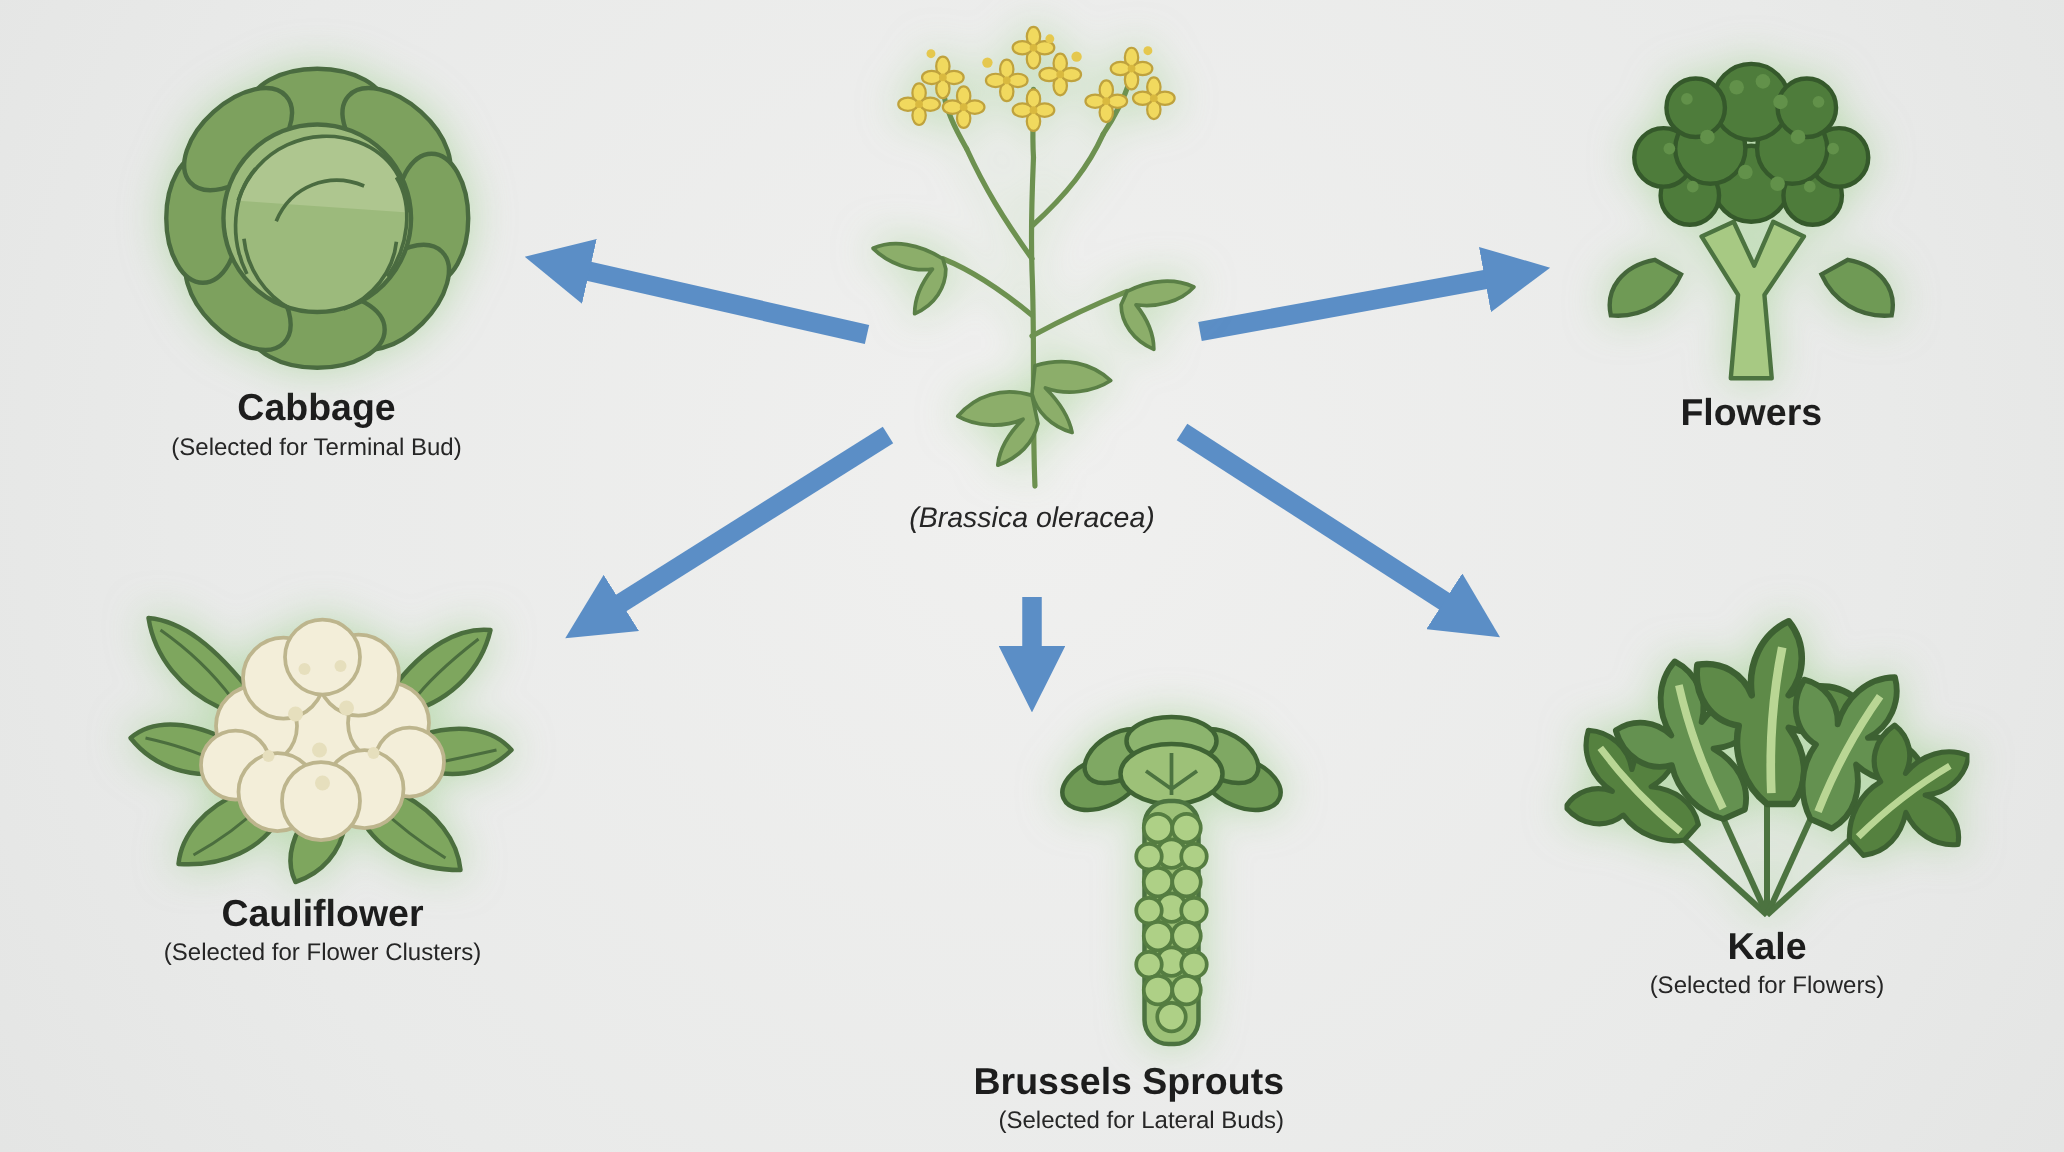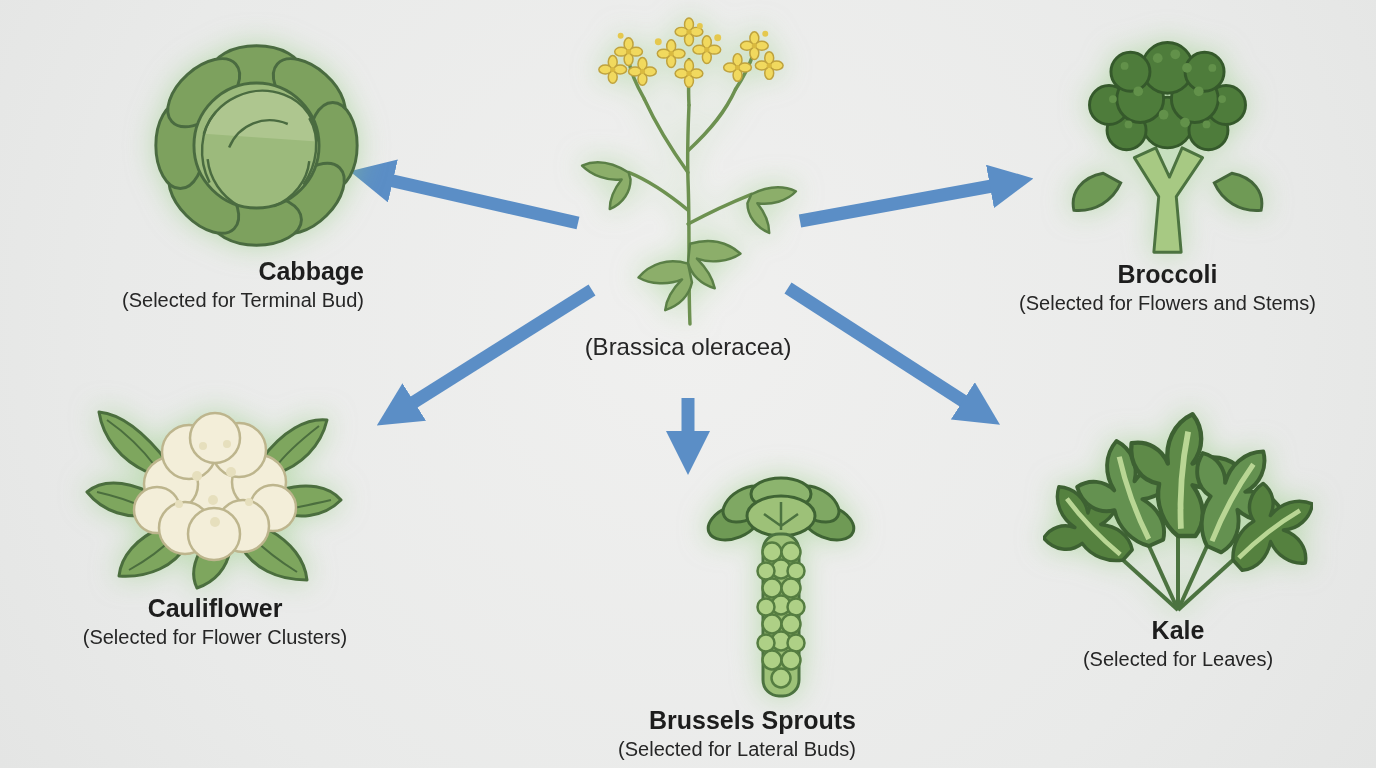--- a/index.html
+++ b/index.html
@@ -22,24 +22,24 @@
     margin:0;
     text-align:center;
   }
   .node svg.plant{
     filter:drop-shadow(0 0 14px rgba(150,205,130,0.55));
   }
   .caption .name{
     font-size:25px;font-weight:bold;color:#1d1d1d;line-height:1.12;
   }
   .caption .trait{
-    font-size:20px;color:#262626;line-height:1.12;margin-top:4px;
+    font-size:16px;color:#262626;line-height:1.12;margin-top:4px;
   }
   .caption .latin{
-    font-size:24px;color:#262626;line-height:1.12;margin-top:4px;
+    font-size:19px;color:#262626;font-style:italic;line-height:1.12;margin-top:4px;
   }
 </style>
 </head>
 <body>
 
 <div class="canvas">
 
   <svg class="arrows" viewBox="0 0 1376 768">
     <defs>
       <marker id="ah" viewBox="0 0 4 4" markerWidth="3.4" markerHeight="3.4" refX="1.2" refY="2" orient="auto">
@@ -48,21 +48,21 @@
     </defs>
     <g stroke="#5b8ec6" stroke-width="13" fill="none">
       <line x1="578" y1="223" x2="380" y2="178" marker-end="url(#ah)"></line>
       <line x1="800" y1="221" x2="1003" y2="184" marker-end="url(#ah)"></line>
       <line x1="592" y1="290" x2="403" y2="409" marker-end="url(#ah)"></line>
       <line x1="688" y1="398" x2="688" y2="444" marker-end="url(#ah)"></line>
       <line x1="788" y1="288" x2="974" y2="408" marker-end="url(#ah)"></line>
     </g>
   </svg>
 
-  <figure class="node" style="left:14px;top:38px;width:350px;text-align:right;">
+  <figure class="node" style="left:36px;top:38px;width:350px;">
     <svg class="plant" width="215" height="215" viewBox="0 0 220 220">
       <g stroke="#4a6b40" stroke-width="3">
         <g fill="#7da15e">
           <ellipse cx="110" cy="34" rx="46" ry="26"></ellipse>
           <ellipse cx="164" cy="56" rx="44" ry="25" transform="rotate(42 164 56)"></ellipse>
           <ellipse cx="188" cy="110" rx="44" ry="25" transform="rotate(90 188 110)"></ellipse>
           <ellipse cx="164" cy="164" rx="44" ry="25" transform="rotate(135 164 164)"></ellipse>
           <ellipse cx="110" cy="186" rx="46" ry="26"></ellipse>
           <ellipse cx="56" cy="164" rx="44" ry="25" transform="rotate(45 56 164)"></ellipse>
           <ellipse cx="32" cy="110" rx="44" ry="25" transform="rotate(90 32 110)"></ellipse>
@@ -115,22 +115,21 @@
           <circle cx="156" cy="72" r="4"></circle>
         <circle cx="70" cy="64" r="5"></circle>
           <circle cx="132" cy="64" r="5"></circle>
         <circle cx="96" cy="88" r="5"></circle>
           <circle cx="118" cy="96" r="5"></circle>
         <circle cx="60" cy="98" r="4"></circle>
           <circle cx="140" cy="98" r="4"></circle>
       </g>
     </svg>
     <figcaption class="caption">
-      <div class="name">Broccoli</div>
-      <div class="trait">(Selected for Flowers and Stems)</div>
+      <div class="name">Flowers</div>
     </figcaption>
   </figure>
 
   <figure class="node" style="left:530px;top:14px;width:316px;">
     <svg class="plant" width="240" height="312" viewBox="0 0 240 315">
       <defs>
         <g id="fl">
           <g fill="#f1d95e" stroke="#bfa23d" stroke-width="1.5">
             <ellipse cx="0" cy="-7.5" rx="4.5" ry="6.5"></ellipse>
             <ellipse cx="0" cy="7.5" rx="4.5" ry="6.5"></ellipse>
@@ -293,17 +292,17 @@
         <path d="M135 220 L190 170"></path>
       </g>
       <use href="#kleaf" fill="#55813f" transform="translate(80 170) rotate(-48) scale(1.15)"></use>
       <use href="#kleaf" fill="#649150" transform="translate(106 156) rotate(-24) scale(1.3)"></use>
       <use href="#kleaf" fill="#5e8a48" transform="translate(135 146) scale(1.45)"></use>
       <use href="#kleaf" fill="#649150" transform="translate(164 156) rotate(24) scale(1.3)"></use>
       <use href="#kleaf" fill="#55813f" transform="translate(190 170) rotate(48) scale(1.15)"></use>
     </svg>
     <figcaption class="caption">
       <div class="name">Kale</div>
-      <div class="trait">(Selected for Leaves)</div>
+      <div class="trait">(Selected for Flowers)</div>
     </figcaption>
   </figure>
 
 </div>
 
 </body></html>

